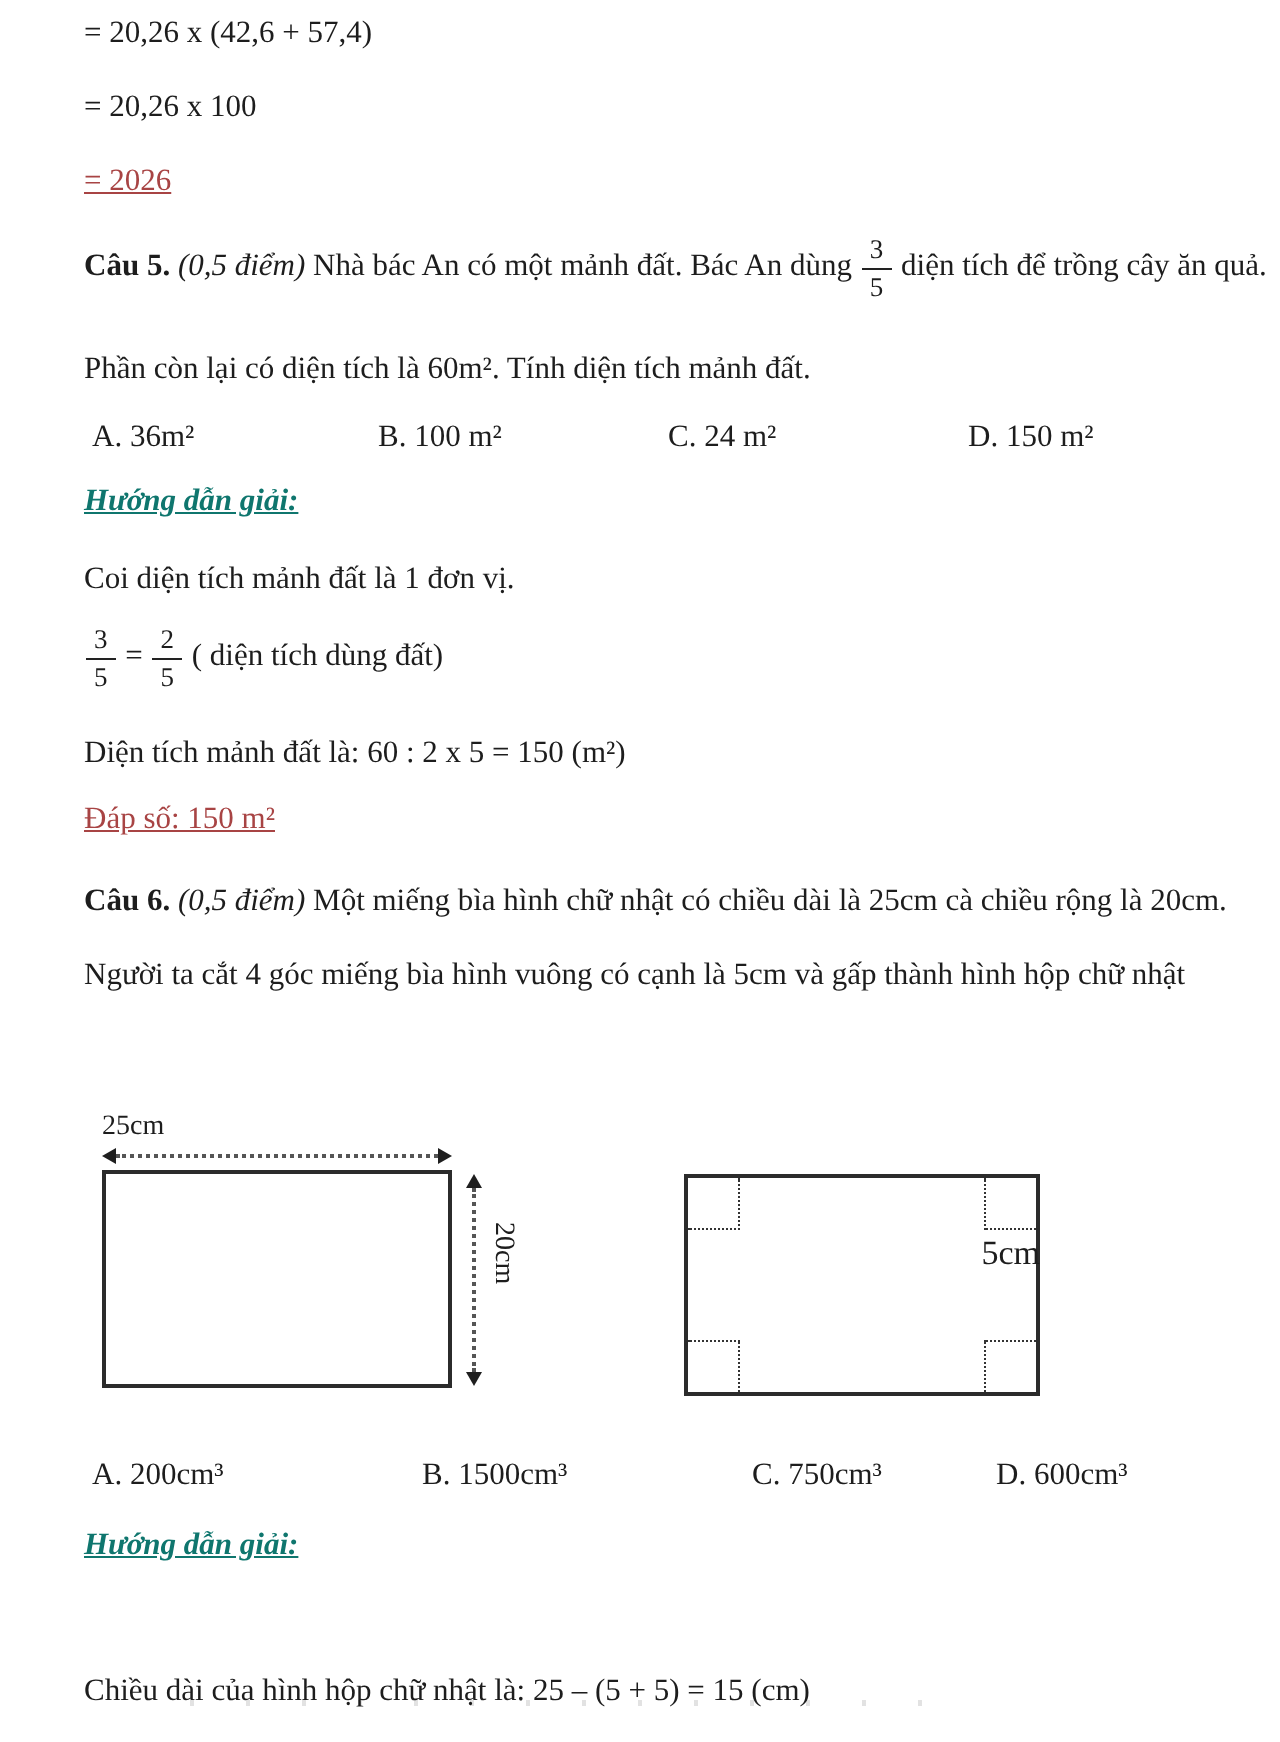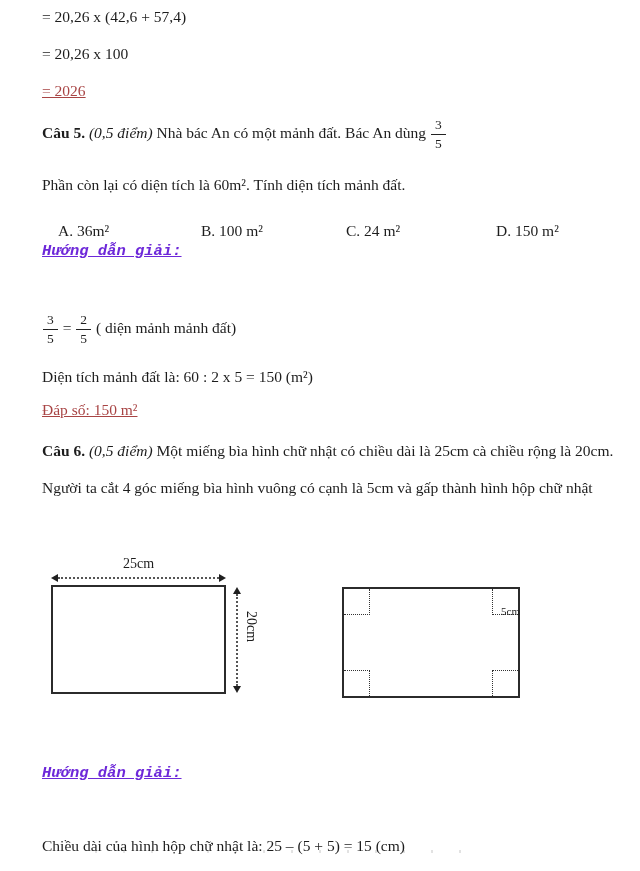--- a/index.html
+++ b/index.html
@@ -3,51 +3,51 @@
 <meta charset="utf-8">
 <style>
   html,body { margin:0; padding:0; background:#fff; }
   .page {
     position:relative; width:640px; height:871px; background:#ffffff;
     font-family:"Liberation Serif", serif; color:#1d1d1d; font-size:15.5px;
     overflow:hidden;
   }
   .line { position:absolute; left:42px; margin:0; line-height:20px; white-space:nowrap; }
   .red-brick { color:#a84444;text-decoration:underline; }
-  .hdg { color:#6d28d9; font-weight:bold; font-style:italic; text-decoration:underline;font-family:Liberation Mono, monospace; }
+  .hdg { color:#0f766e; font-weight:bold; font-style:italic; text-decoration:underline; }
   .qlabel { font-weight:bold; }
   .qpoints { font-style:italic; }
   .frac { display:inline-flex; flex-direction:column; align-items:center; vertical-align:middle; font-size:13.5px; line-height:1.15; padding:0 1px; }
   .frac .num { border-bottom:1.2px solid #222; padding:0 4px 1px; }
   .frac .den { padding-top:1px; }
   .opts { position:absolute; left:0; width:640px; height:20px; }
-  .opt { position:absolute; top:0; margin:16px; white-space:nowrap; }
+  .opt { position:absolute; top:0; margin:4px; white-space:nowrap; }
 
   
-  .fig-label-w { position:absolute; left:51px; top:556px; width:175px; text-align:center; font-size:14px; }
+  .fig-label-w { position:absolute; left:51px; top:556px; width:175px; font-size:14px; }
   .harrow { position:absolute; left:51px; top:573px; width:175px; height:10px; display:flex; align-items:center; }
   .dotline-h { flex:1; border-top:2px dotted #555; height:0; }
   .ah { width:0; height:0; display:block; }
   .ah-left  { border-right:7px solid #1f1f1f; border-top:4px solid transparent; border-bottom:4px solid transparent; }
   .ah-right { border-left:7px solid #1f1f1f; border-top:4px solid transparent; border-bottom:4px solid transparent; }
   .rect1 { position:absolute; left:51px; top:585px; width:171px; height:105px; border:2px solid #2b2b2b; background:#fff; }
   .varrow { position:absolute; left:231px; top:587px; width:12px; height:106px; display:flex; flex-direction:column; align-items:center; }
   .dotline-v { flex:1; border-left:2px dotted #555; width:0; }
   .ah-up   { border-bottom:7px solid #1f1f1f; border-left:4px solid transparent; border-right:4px solid transparent; }
   .ah-down { border-top:7px solid #1f1f1f; border-left:4px solid transparent; border-right:4px solid transparent; }
   .vlabel { position:absolute; left:243px; top:611px; writing-mode:vertical-rl; font-size:14px; }
 
   
   .rect2 { position:absolute; left:342px; top:587px; width:174px; height:107px; border:2px solid #2b2b2b; background:#fff; }
   .corner { position:absolute; width:25px; height:25px; }
   .corner.tl { left:0; top:0; border-right:1.5px dotted #333; border-bottom:1.5px dotted #333; }
   .corner.tr { right:0; top:0; border-left:1.5px dotted #333; border-bottom:1.5px dotted #333; }
   .corner.bl { left:0; bottom:0; border-right:1.5px dotted #333; border-top:1.5px dotted #333; }
   .corner.br { right:0; bottom:0; border-left:1.5px dotted #333; border-top:1.5px dotted #333; }
-  .c-label { position:absolute; right:-2px; top:16px; font-size:11px; background:transparent;text-align:center; }
+  .c-label { position:absolute; right:-2px; top:28px; font-size:17px; background:transparent;text-align:center; }
 
   .noise { position:absolute; top:850px; left:95px; width:390px; height:3px; opacity:.45;
     background:repeating-linear-gradient(90deg, rgba(0,0,0,0.25) 0 2px, transparent 2px 28px); }
 </style>
 </head>
 <body>
 
 <div class="page">
 
   <p class="line" style="top:7px">= 20,26 x (42,6 + 57,4)</p>
@@ -55,45 +55,47 @@
   <p class="line red-brick" style="top:81px">= 2026</p>
 
   <p class="line" style="top:117px">
     <span class="qlabel">Câu 5.</span>
     <span class="qpoints">(0,5 điểm)</span>
     <span>Nhà bác An có một mảnh đất. Bác An dùng</span>
     <span class="frac">
         <span class="num">3</span>
         <span class="den">5</span>
       </span>
+    <span>diện tích để trồng cây ăn quả.</span>
   </p>
 
   <p class="line" style="top:175px">Phần còn lại có diện tích là 60m². Tính diện tích mảnh đất.</p>
 
   <div class="opts" style="top:206px">
     <p class="opt" style="left:42px">A. 36m²</p>
     <p class="opt" style="left:185px">B. 100 m²</p>
     <p class="opt" style="left:330px">C. 24 m²</p>
     <p class="opt" style="left:480px">D. 150 m²</p>
   </div>
 
   <p class="line hdg" style="top:241px">Hướng dẫn giải:</p>
 
+  <p class="line" style="top:280px">Coi diện tích mảnh đất là 1 đơn vị.</p>
 
   <p class="line" style="top:312px">
     <span class="frac">
         <span class="num">3</span>
         <span class="den">5</span>
       </span>
     <span>=</span>
     <span class="frac">
         <span class="num">2</span>
         <span class="den">5</span>
       </span>
-    <span>( diện mảnh mảnh đất)</span>
+    <span>( diện tích dùng đất)</span>
   </p>
 
   <p class="line" style="top:367px">Diện tích mảnh đất là: 60 : 2 x 5 = 150 (m²)</p>
   <p class="line red-brick" style="top:400px">Đáp số: 150 m²</p>
 
   <p class="line" style="top:441px">
     <span class="qlabel">Câu 6.</span>
     <span class="qpoints">(0,5 điểm)</span>
     <span>Một miếng bìa hình chữ nhật có chiều dài là 25cm cà chiều rộng là 20cm.</span>
   </p>
@@ -114,18 +116,24 @@
   <div class="vlabel">20cm</div>
 
   <div class="rect2">
     <div class="corner tl"></div>
     <div class="corner tr"></div>
     <div class="corner bl"></div>
     <div class="corner br"></div>
     <div class="c-label">5cm</div>
   </div>
 
+  <div class="opts" style="top:725px">
+    <p class="opt" style="left:42px">A. 200cm³</p>
+    <p class="opt" style="left:207px">B. 1500cm³</p>
+    <p class="opt" style="left:372px">C. 750cm³</p>
+    <p class="opt" style="left:494px">D. 600cm³</p>
+  </div>
 
   <p class="line hdg" style="top:763px">Hướng dẫn giải:</p>
   <p class="line" style="top:836px">Chiều dài của hình hộp chữ nhật là: 25 – (5 + 5) = 15 (cm)</p>
 
   <div class="noise"></div>
 </div>
 
 </body></html>

